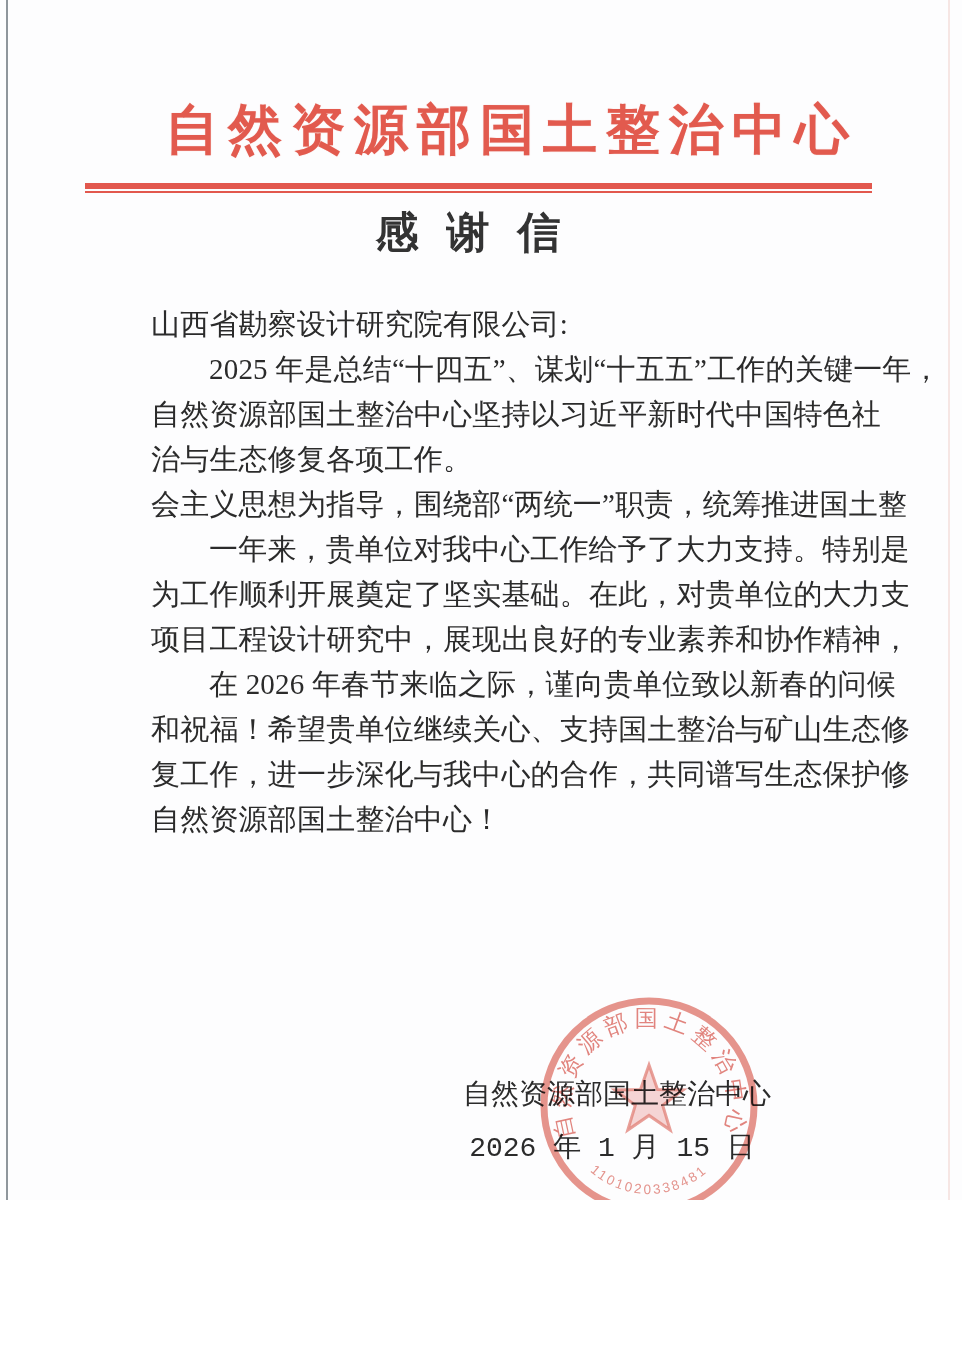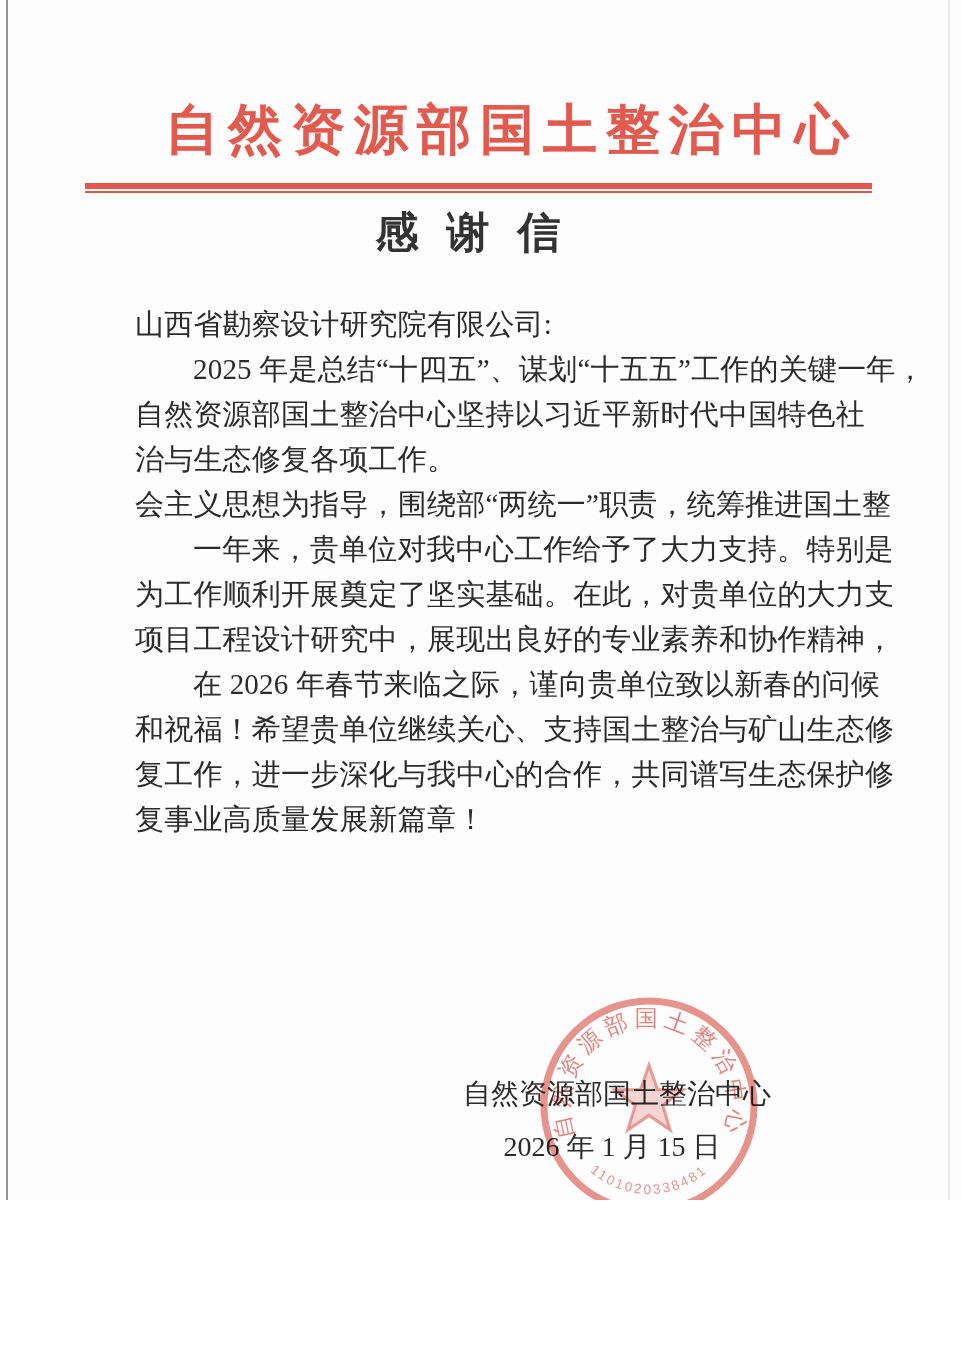--- a/index.html
+++ b/index.html
@@ -101,20 +101,21 @@
   }
   .line {
     height: 45px;
     line-height: 45px;
     font-size: 29px;
     color: #2b2b2b;
     text-align: justify;
     text-align-last: justify;
     white-space: nowrap;
     letter-spacing: 0.2px;
+    margin-left: 16px;
   }
   .line.end { text-align-last: left; white-space: normal; }
   .line.indent { text-indent: 58px; }
 
   
   .signature {
     position: absolute;
     top: 1075px;
     left: 457px;
     width: 320px;
@@ -125,20 +126,21 @@
   }
   .sig-date {
     position: absolute;
     top: 1128px;
     left: 452px;
     width: 320px;
     text-align: center;
     font-size: 28px;
     color: #2b2b2b;
     white-space: nowrap;
+    font-family: Liberation Mono, monospace;
   }
 
   
   .seal {
     position: absolute;
     left: 534px;
     top: 991px;
     width: 230px;
     height: 230px;
     mix-blend-mode: multiply;
@@ -169,21 +171,21 @@
     <div class="line indent">2025 年是总结“十四五”、谋划“十五五”工作的关键一年，</div>
     <div class="line">自然资源部国土整治中心坚持以习近平新时代中国特色社</div>
     <div class="line end">治与生态修复各项工作。</div>
     <div class="line">会主义思想为指导，围绕部“两统一”职责，统筹推进国土整</div>
     <div class="line indent">一年来，贵单位对我中心工作给予了大力支持。特别是</div>
     <div class="line">为工作顺利开展奠定了坚实基础。在此，对贵单位的大力支</div>
     <div class="line">项目工程设计研究中，展现出良好的专业素养和协作精神，</div>
     <div class="line indent">在 2026 年春节来临之际，谨向贵单位致以新春的问候</div>
     <div class="line">和祝福！希望贵单位继续关心、支持国土整治与矿山生态修</div>
     <div class="line">复工作，进一步深化与我中心的合作，共同谱写生态保护修</div>
-    <div class="line end">复事业高质量发展新篇章！</div>
+    <div class="line end">自然资源部国土整治中心！</div>
   </div>
 
   <div class="signature">自然资源部国土整治中心</div>
   <div class="sig-date">2026 年 1 月 15 日</div>
 
   <svg class="seal" viewBox="0 0 230 230" xmlns="http://www.w3.org/2000/svg">
     <defs>
       <filter id="sealblur" x="-10%" y="-10%" width="120%" height="120%">
         <feGaussianBlur stdDeviation="0.7"></feGaussianBlur>
       </filter>

